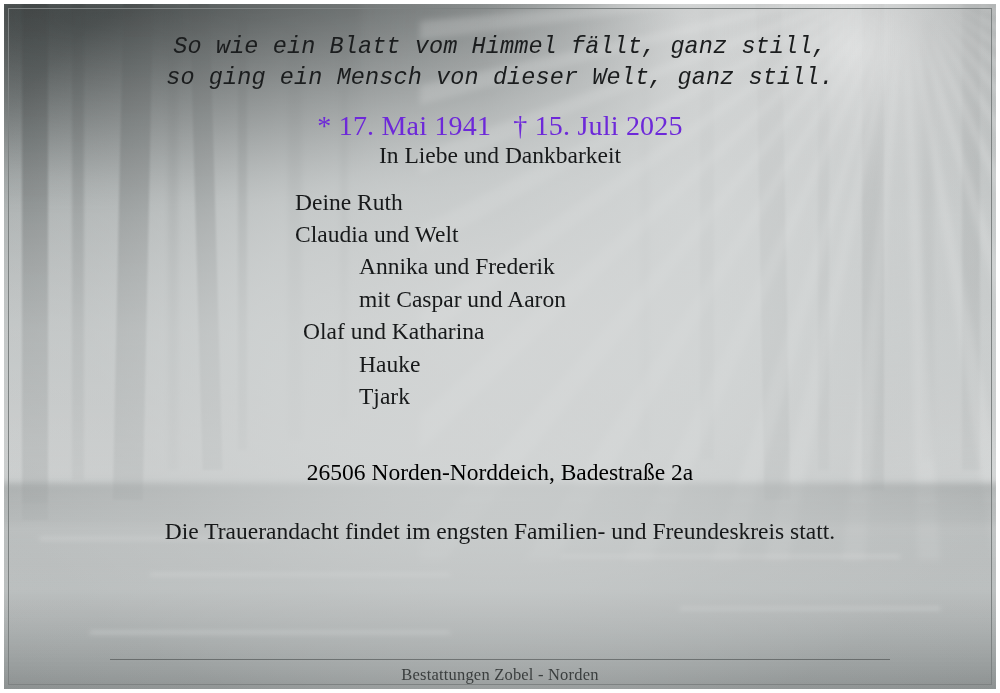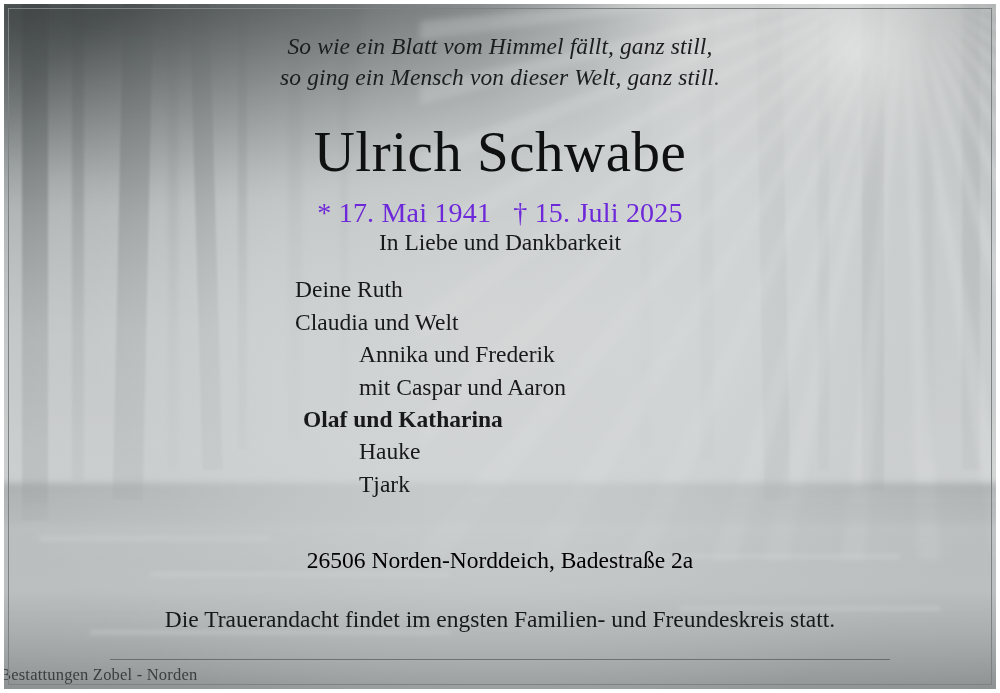--- a/index.html
+++ b/index.html
@@ -178,21 +178,21 @@
   }
   .verse {
     margin-top: 31px;
     text-align: center;
     font-style: italic;
     font-size: 23.5px;
     line-height: 1.33;
     letter-spacing: 0.1px;
     color: #1b1d1e;
   }
-  .verse div { white-space: nowrap; }
+  .verse div { white-space: nowrap; font-family: Liberation Mono, monospace; }
   .name {
     margin-top: 28px;
     font-size: 57px;
     line-height: 1.05;
     letter-spacing: 0.5px;
     color: #0f1111;
   }
   .dates {
     margin-top: 16px;
     font-size: 28px;
@@ -212,21 +212,21 @@
     width: 430px;
     margin-left: 20px;
   }
   .mourners .m {
     white-space: nowrap;
   }
   .m.i0 { padding-left: 0px; }
   .m.i1 { padding-left: 0px; }
   .m.i2 { padding-left: 64px; }
   .m.i3 { padding-left: 64px; }
-  .m.i4 { padding-left: 8px; font-weight: bold; }
+  .m.i4 { padding-left: 8px; }
   .m.i5 { padding-left: 64px; }
   .m.i6 { padding-left: 64px; }
   .address {
     margin-top: 47px;
     font-size: 23.5px;
     color: #000000;
   }
   .notice {
     margin-top: 32px;
     font-size: 23.5px;
@@ -238,20 +238,21 @@
     transform: translateX(-50%);
     bottom: 33px;
     width: 780px;
     height: 1px;
     background: rgba(40,44,44,0.45);
   }
   .footer {
     position: absolute;
     left: 0; right: 0;
     bottom: 8px;
+    text-align: center;
     font-size: 16.5px;
     color: #3a3e3e;
     letter-spacing: 0.2px;
   }
 </style>
 </head>
 <body>
 
 <div class="obituary">
 
@@ -293,21 +294,20 @@
     <div class="veil"></div>
   </div>
 
   <div class="content">
 
     <div class="verse">
       <div>So wie ein Blatt vom Himmel fällt, ganz still,</div>
       <div>so ging ein Mensch von dieser Welt, ganz still.</div>
     </div>
 
-    <div class="name">Ulrich Schwabe</div>
 
     <div class="dates">
       <span>*</span>
       <span>17. Mai 1941</span><span class="sep"></span><span>†</span>
       <span>15. Juli 2025</span>
     </div>
 
     <div class="dedication">In Liebe und Dankbarkeit</div>
 
     <div class="mourners">

